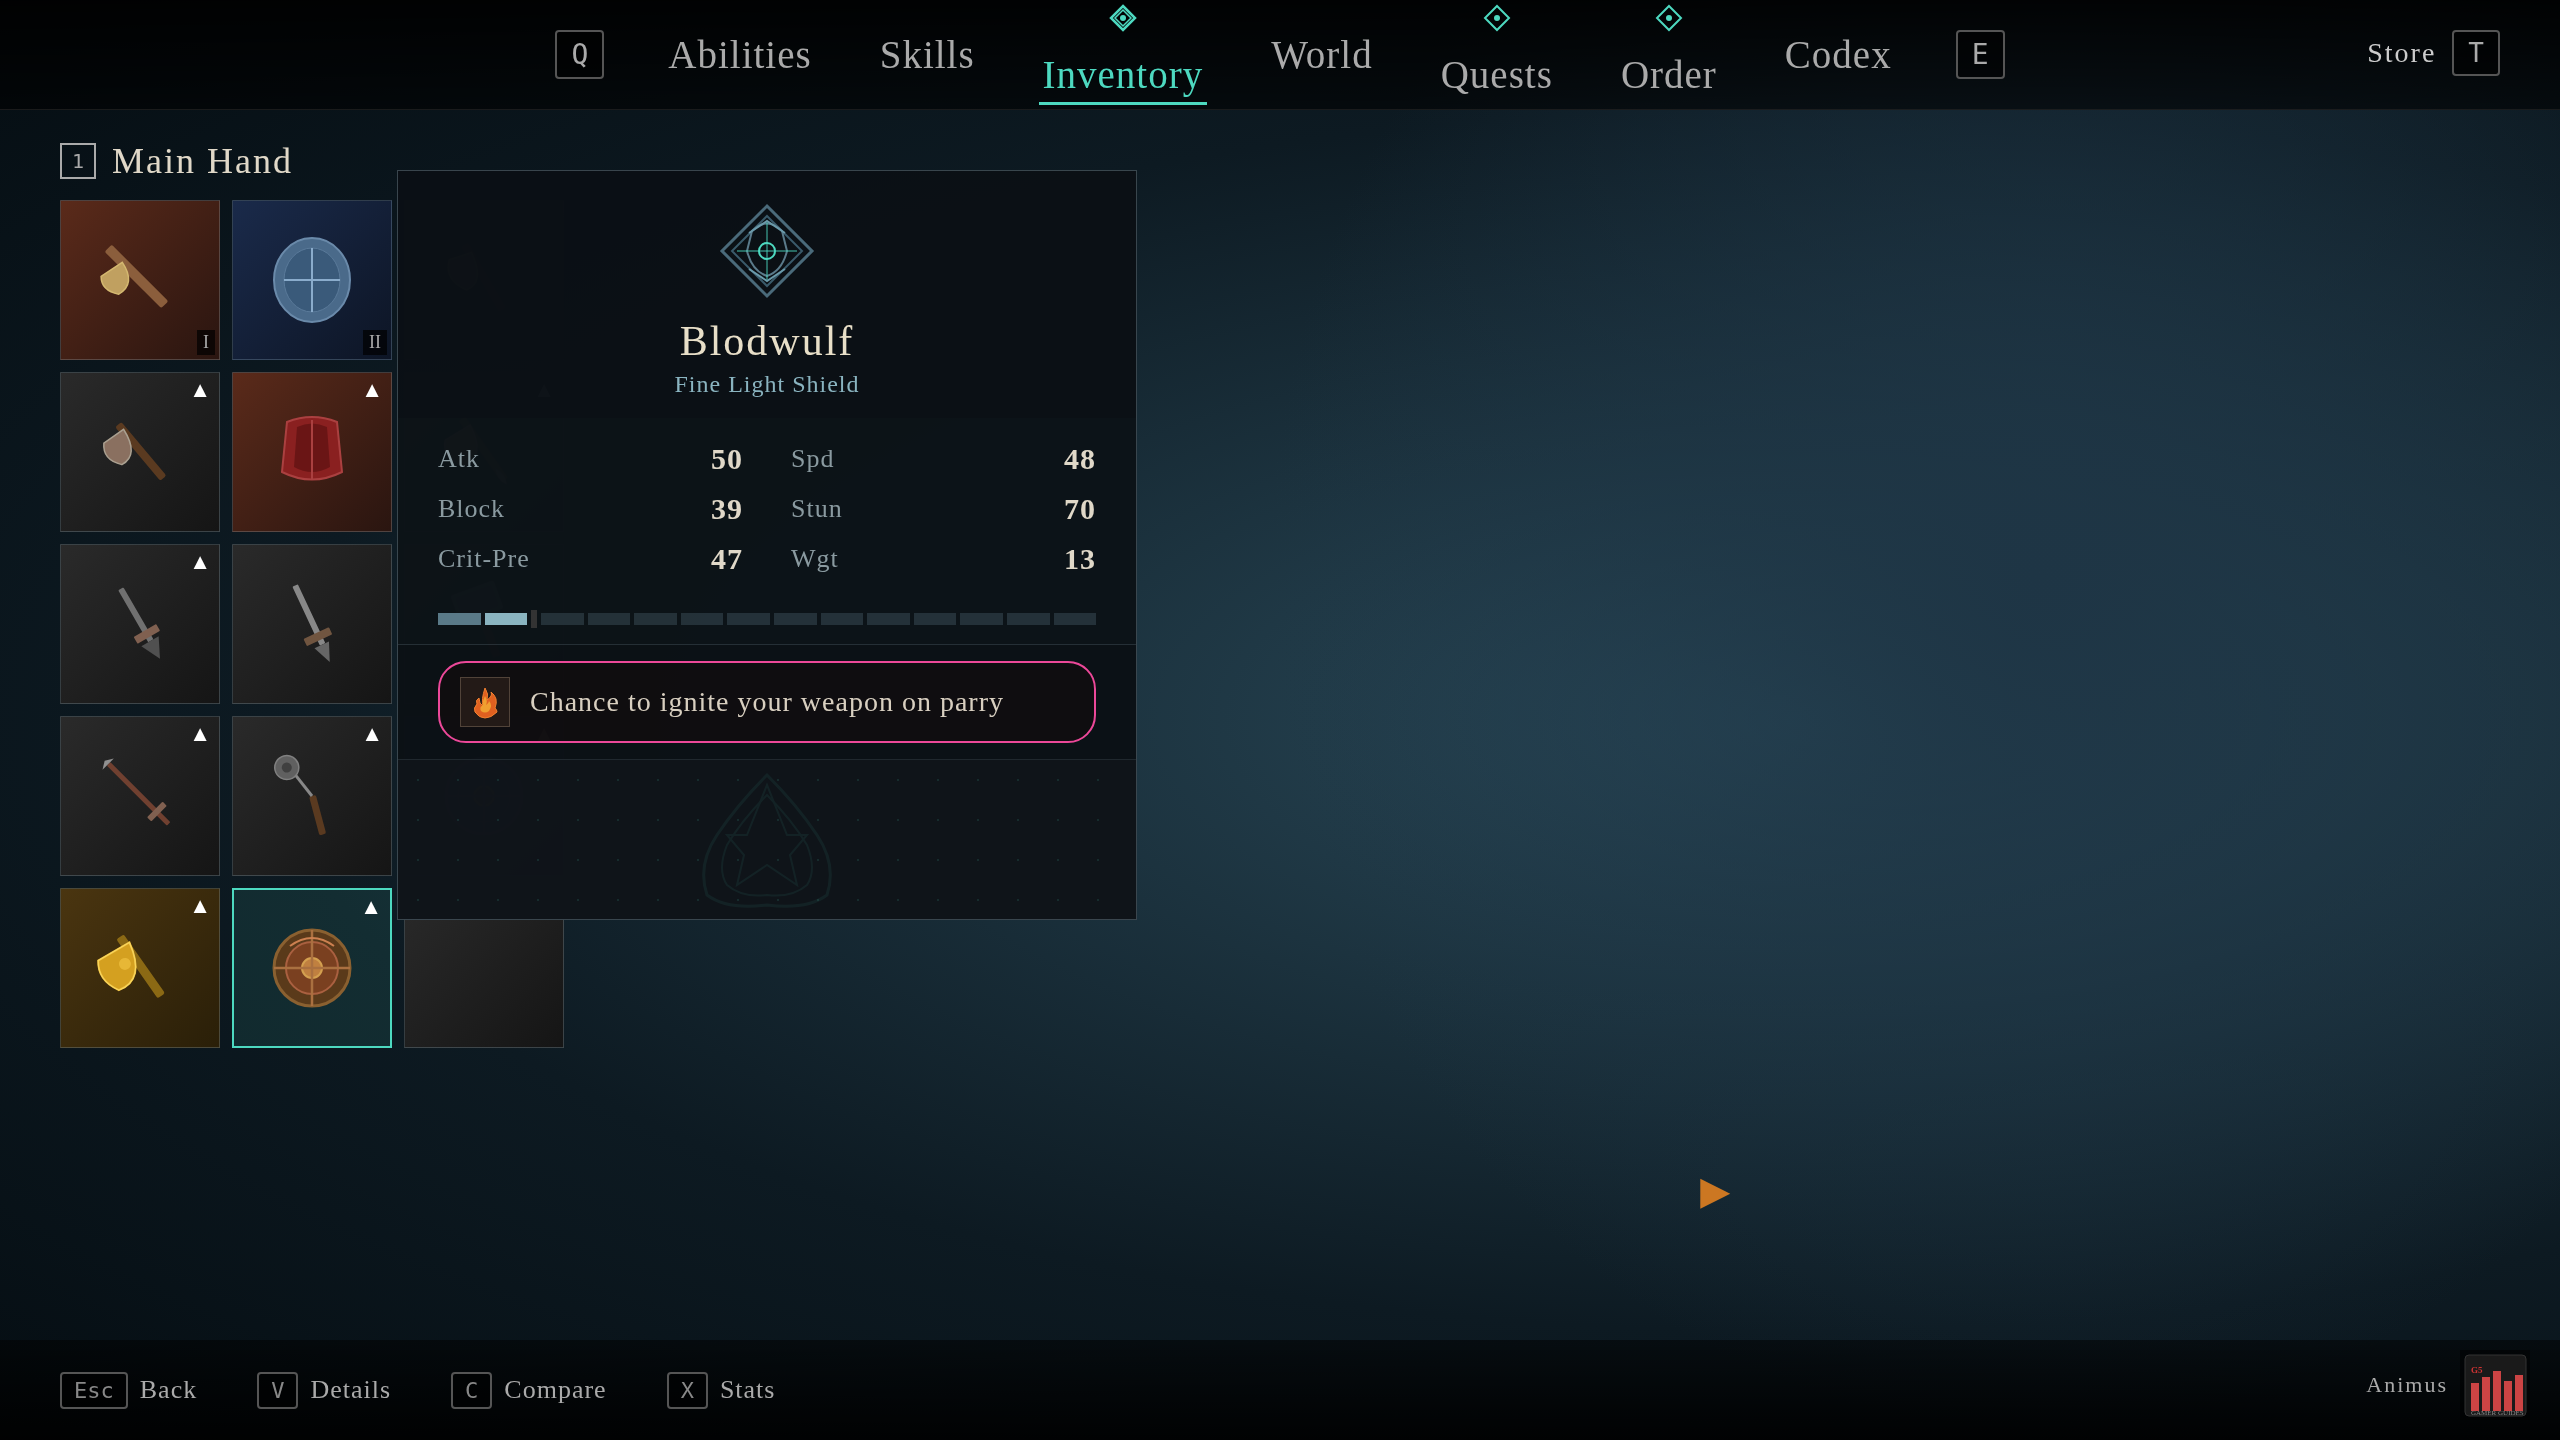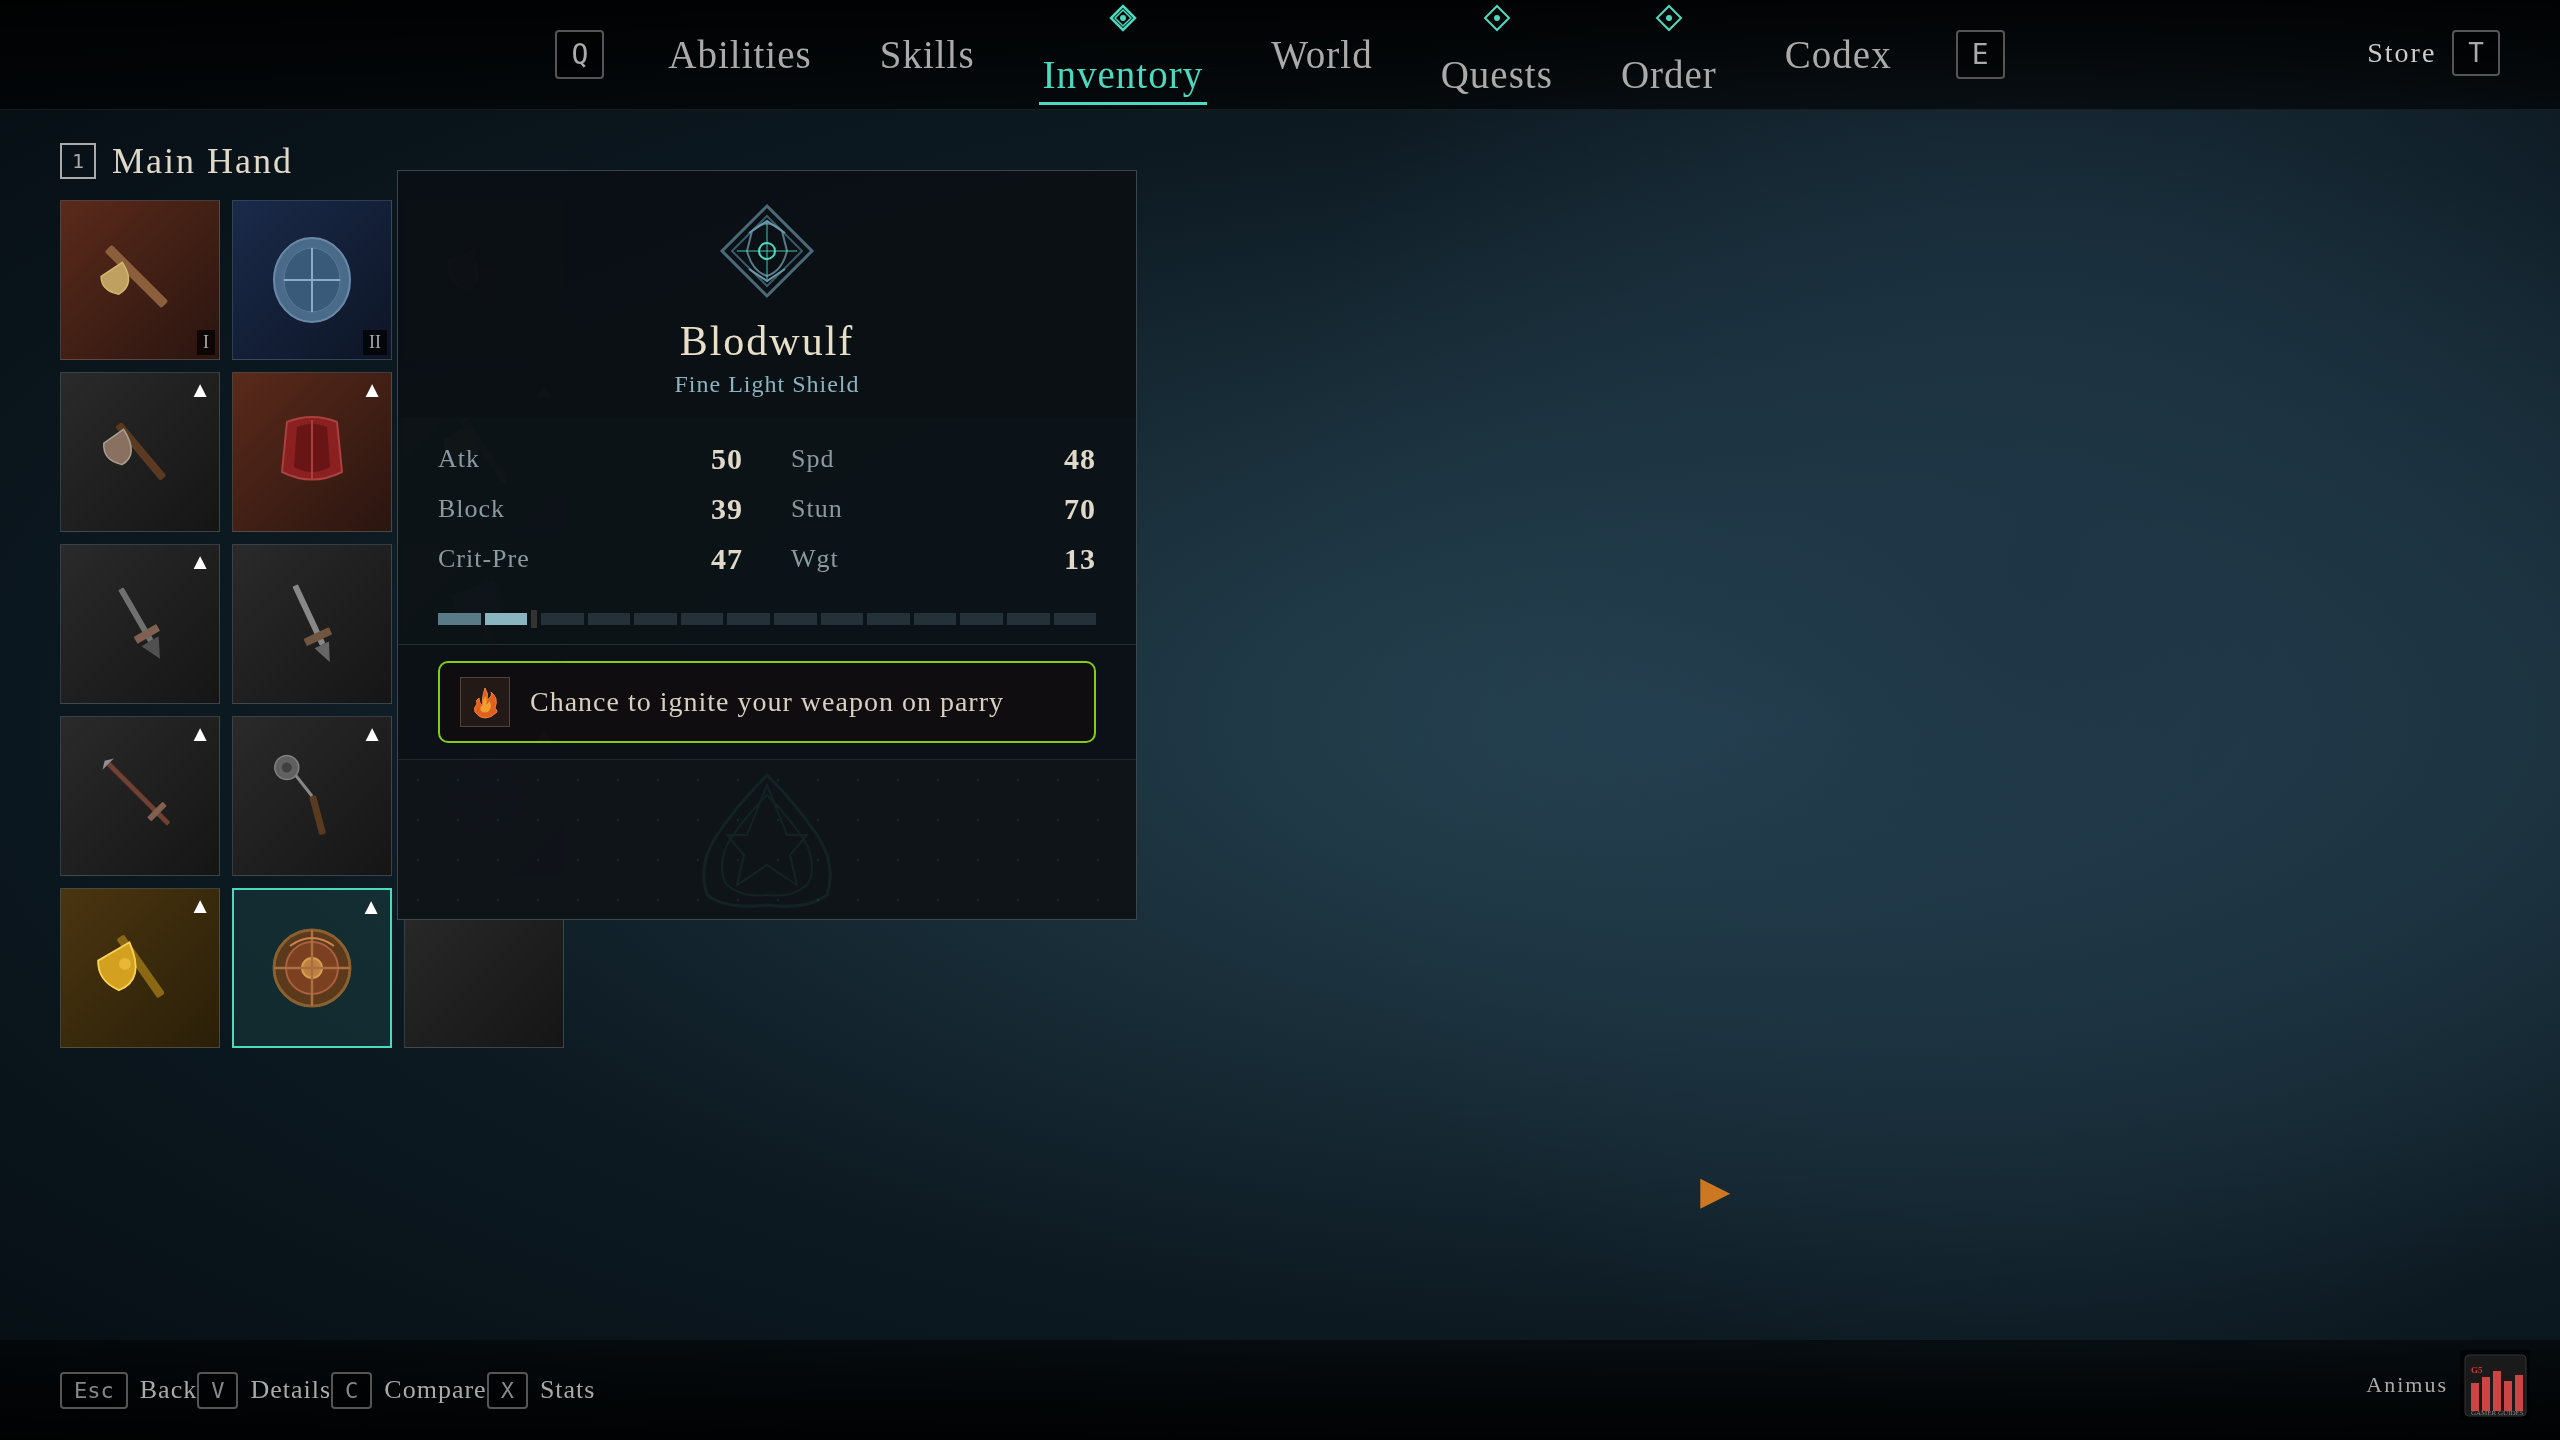--- a/index.html
+++ b/index.html
@@ -327,22 +327,22 @@
       background: rgba(10,15,20,0.7);
       border-top: 1px solid rgba(100,120,130,0.3);
       position: relative;
     }
 
     .perk-row {
       display: flex;
       align-items: center;
       gap: 20px;
       padding: 14px 20px;
-      border: 2px solid #84cc16;
-      border-radius: 10px;
+      border: 2px solid #ec4899;
+      border-radius: 28px;
       background: rgba(20,10,10,0.5);
     }
 
     .perk-icon {
       width: 50px;
       height: 50px;
       display: flex;
       align-items: center;
       justify-content: center;
       color: #e0d8c8;
@@ -412,20 +412,21 @@
     .bottom-nav {
       position: absolute;
       bottom: 0;
       left: 0;
       right: 0;
       height: 100px;
       background: linear-gradient(to top, rgba(0,0,0,0.9) 0%, rgba(0,0,0,0.5) 100%);
       display: flex;
       align-items: center;
       padding: 0 60px;
+      gap: 60px;
       z-index: 10;
     }
 
     .bottom-hint {
       display: flex;
       align-items: center;
       gap: 12px;
     }
 
     .bottom-key {

